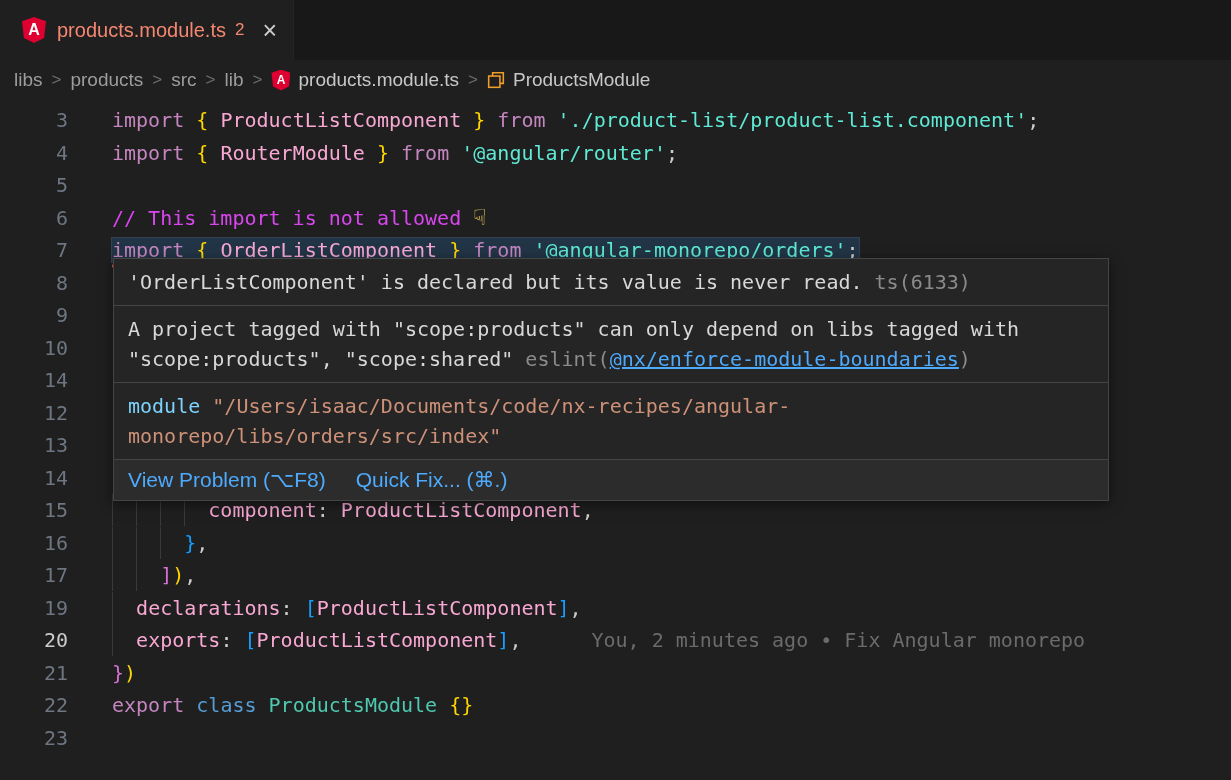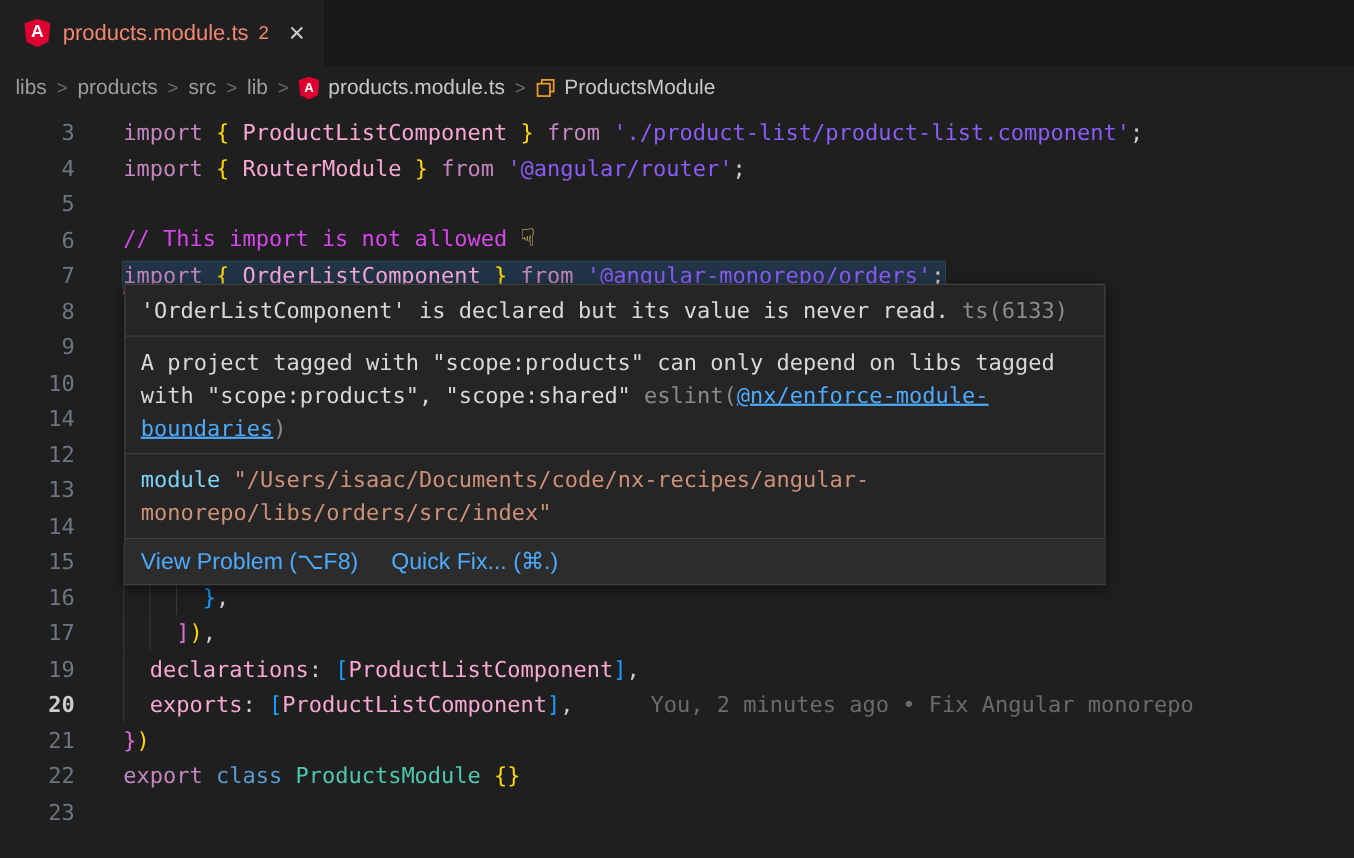--- a/index.html
+++ b/index.html
@@ -28,43 +28,43 @@
   .bc-sep { color: #6f6f6f; font-size: 17px; }
   .bc-item { display: flex; align-items: center; gap: 8px; cursor: pointer; white-space: nowrap; }
   .bc-item.strong { color: #c8c8c8; }
 
   
   .editor { position: relative; flex: 1; font-family: "DejaVu Sans Mono", monospace; font-size: 20px;
             overflow: hidden; }
   #editor-lines { padding-top: 4px; }
   .code-line { height: 32.5px; display: flex; align-items: center; }
   .line-num { flex: 0 0 68px; width: 68px; text-align: right; color: #6e7681; font-size: 20px; }
-  .code-line.active .line-num { color: #cccccc; font-weight: bold; }
+  .code-line.active .line-num { color: #cccccc; }
   .line-text { margin-left: 44px; white-space: pre; position: relative; }
   .guide { position: absolute; top: -4px; bottom: -4px; width: 1px; background: #3a3a3a; }
 
   .c-kw  { color: #c586c0; }
   .c-kwb { color: #569cd6; }
   .c-var { color: #f9a8d4; }
-  .c-str { color: #8b5cf6; }
+  .c-str { color: #5eead4; }
   .c-com { color: #d946ef; margin-top: 36px; }
   .c-fg  { color: #cccccc; }
   .c-b1  { color: #ffd700; }
   .c-b2  { color: #da70d6; }
   .c-b3  { color: #179fff; }
   .c-type{ color: #4ec9b0; }
   .c-emoji { color: #fdd663; font-size: 22px; }
 
   .line-text.hl { background: rgba(38, 79, 120, 0.45); box-shadow: 0 0 0 1px rgba(90, 130, 180, 0.35); }
   .line-text.err { text-decoration: underline wavy #f14c4c; text-decoration-thickness: 2px;
                    text-underline-offset: 5px; text-decoration-skip-ink: none; }
   .blame { color: #6b6b6b; margin-left: 70px; }
 
   
-  .hover { position: absolute; left: 113px; top: 158px; width: 892px; background: #252526;
+  .hover { position: absolute; left: 113px; top: 158px; width: 996px; background: #252526;
            border: 1px solid #454545; box-shadow: 0 3px 12px rgba(0,0,0,0.5); z-index: 5; }
   .hover-section { padding: 8px 14px; line-height: 30px; font-size: 20px; color: #d8d8d8;
                    overflow-wrap: break-word; }
   .hover-sep { height: 1px; background: #454545; }
   .hs-plain { color: #d8d8d8; }
   .hs-dim { color: #8b8b8b; }
   .hs-link { color: #4daafc; text-decoration: underline; cursor: pointer; }
   .hs-keyword { color: #7dd3fc; margin-top: 12px; }
   .hs-string { color: #ce9178; display: inline-block; white-space: pre; }
   .hover-actions { display: flex; gap: 30px; padding: 8px 14px; background: #2c2c2d;

